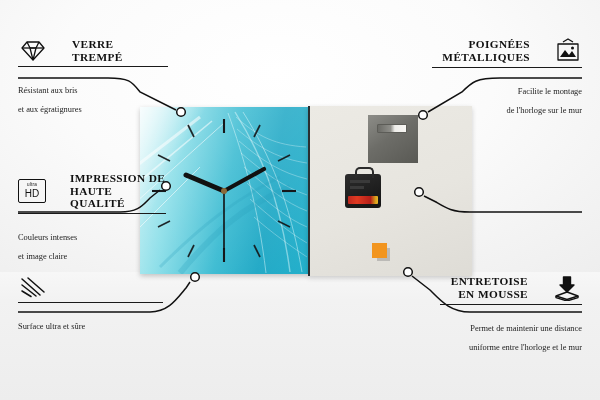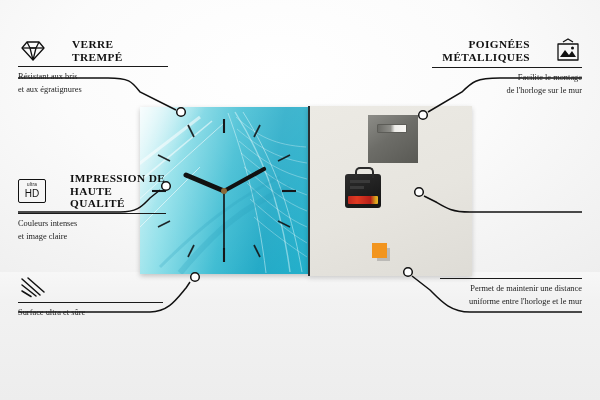--- a/index.html
+++ b/index.html
@@ -26,22 +26,22 @@
     font-weight:700;font-size:11.3px;line-height:12.6px;
     letter-spacing:.4px;color:#111;text-transform:uppercase;
     white-space:pre-line;
   }
   .feat.right .ttl{text-align:right;}
   .feat .rule{
     height:1px;background:#1a1a1a;margin-top:3px;
   }
   .feat .sub{
     font-family:"Liberation Serif", serif;
-    font-size:8.4px;line-height:13px;color:#222;
-    margin-top:3px;white-space:pre-line;
+    font-size:8.4px;line-height:19px;color:#222;
+    margin-top:14px;white-space:pre-line;
   }
   .feat.right .sub{text-align:right;}
   .ico{flex:0 0 auto;display:block;}
 
   
   .hdbox{
     width:26px;height:22px;border:1.3px solid #111;border-radius:2px;
     display:flex;flex-direction:column;align-items:center;justify-content:center;
     font-family:"Liberation Sans", sans-serif;line-height:1;
   }
@@ -265,18 +265,29 @@
         </g>
       </svg>
     </div>
     <div class="rule" style="width:150px;"></div>
     <div class="sub">Facilite le montage
 de l'horloge sur le mur</div>
   </div>
 
 
   <div class="feat right" style="left:440px;top:275px;width:142px;">
+    <div class="head">
+      <div class="ttl">ENTRETOISE
+EN MOUSSE</div>
+      <svg class="ico" width="30" height="26" viewBox="0 0 30 26">
+        <g fill="none" stroke="#111" stroke-width="1.4" stroke-linejoin="round">
+          <path d="M11.5 2 L18.5 2 L18.5 10 L22 10 L15 17 L8 10 L11.5 10 Z" fill="#111"></path>
+          <path d="M15 17 L26 21 L15 24.5 L4 21 Z"></path>
+          <path d="M4 21 L4 22.6 L15 26 L26 22.6 L26 21"></path>
+        </g>
+      </svg>
+    </div>
     <div class="rule" style="width:142px;"></div>
     <div class="sub">Permet de maintenir une distance
 uniforme entre l'horloge et le mur</div>
   </div>
 
 </div>
 
 </body></html>

